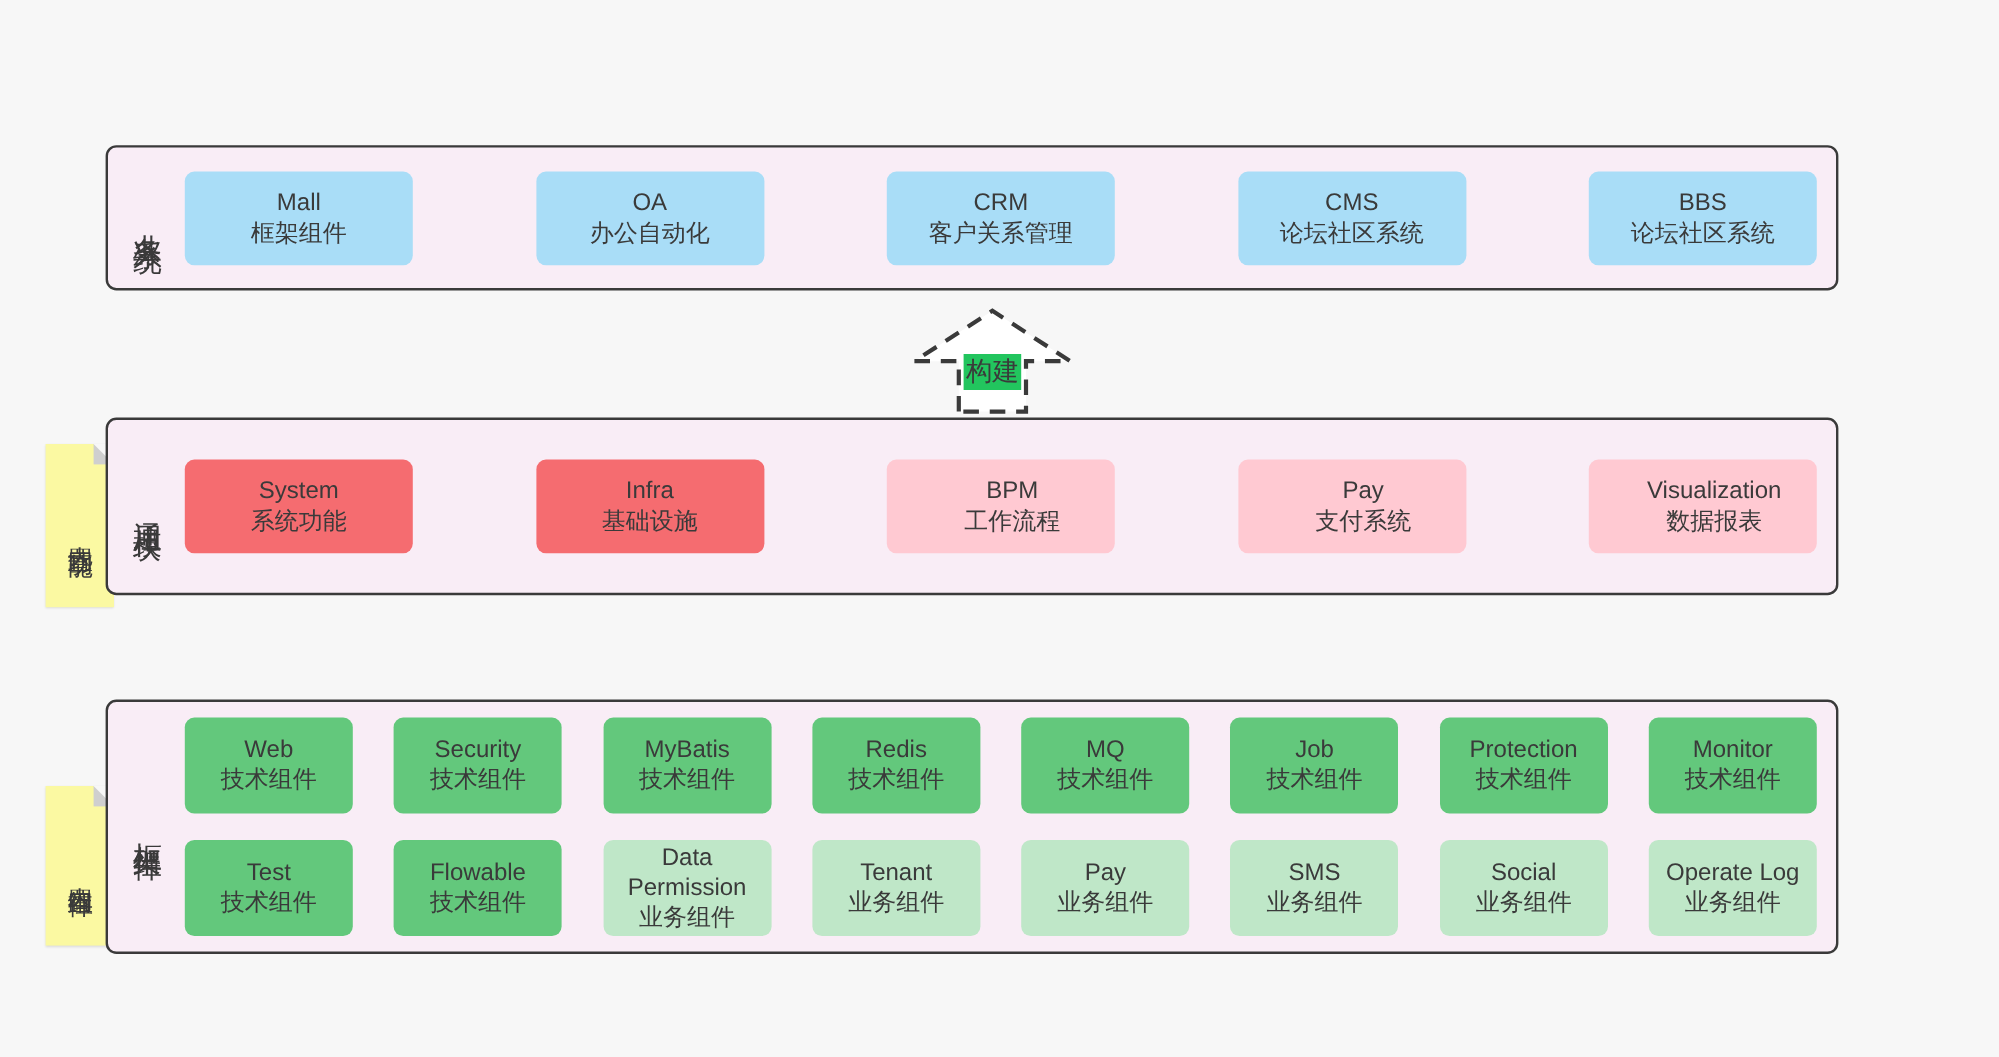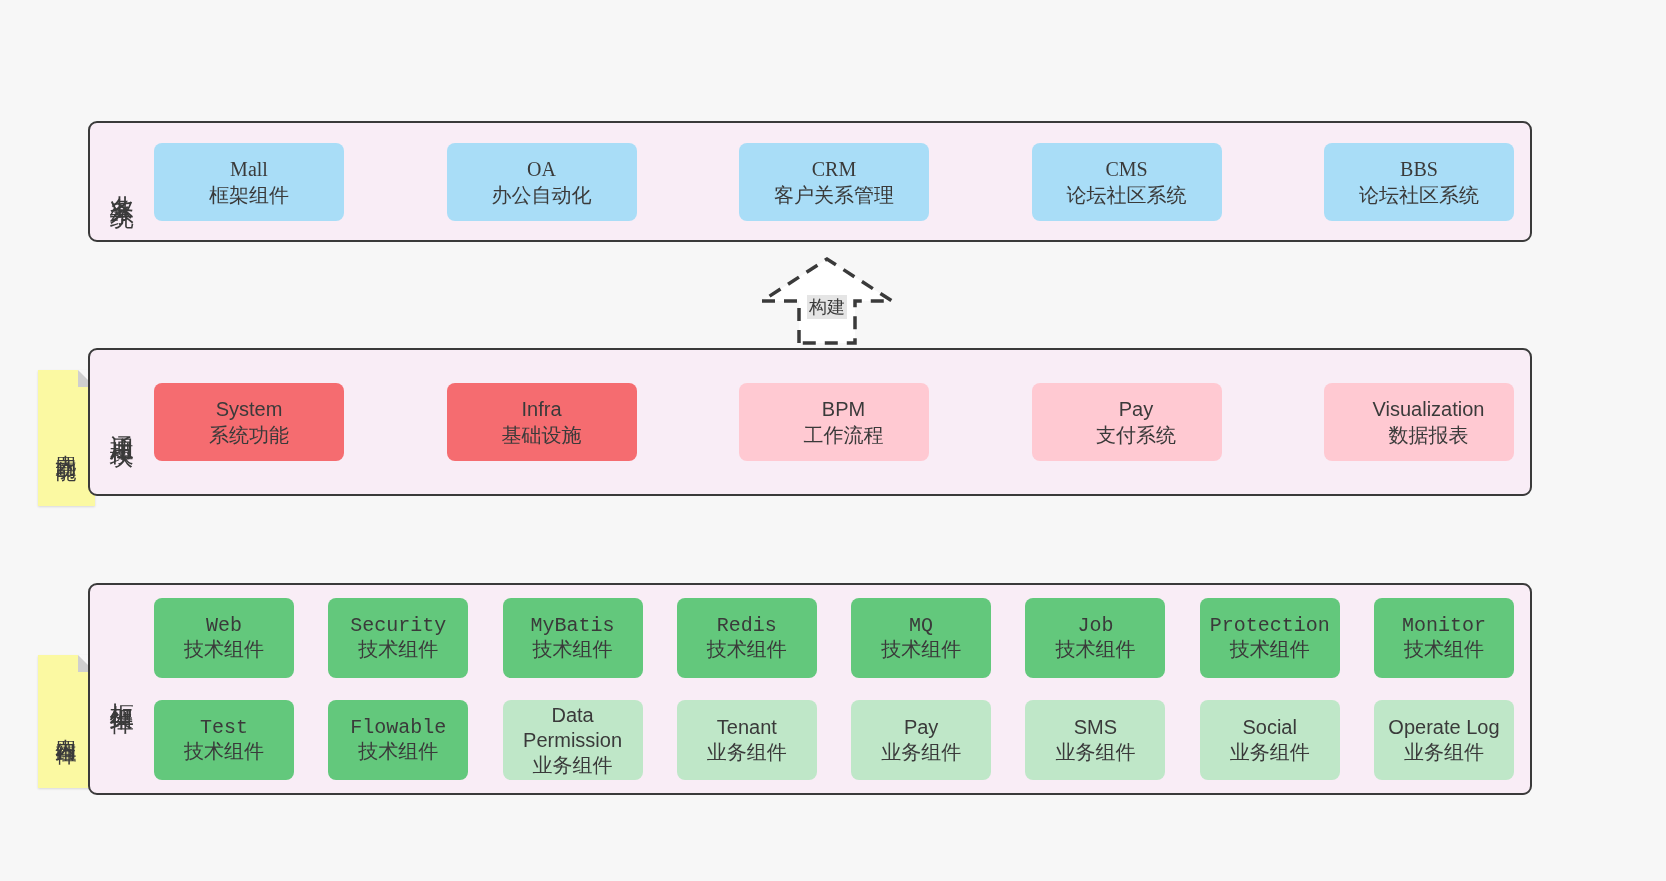--- a/index.html
+++ b/index.html
@@ -35,24 +35,24 @@
   .comp-row { display:flex; width:100%; justify-content:space-between; }
 
   
   .box {
     box-sizing:border-box; border-radius:8px;
     display:flex; flex-direction:column; align-items:center; justify-content:center;
     text-align:center; font-size:20px; line-height:26px; padding:2px 4px;
   }
   .box.wide  { width:190px; height:78px; }
   .box.small { width:140px; height:80px; line-height:25px; }
-  .blue        { background: var(--box-blue, #a9ddf7); font-family: Liberation Serif, serif; }
+  .blue        { background: var(--box-blue, #a9ddf7); }
   .red         { background: var(--box-red, #f56c70); }
   .pink        { background: var(--box-pink, #ffc9d2); padding-left: 23px; }
-  .green       { background: var(--box-green, #63c87c); font-family: Liberation Mono, monospace; }
+  .green       { background: var(--box-green, #63c87c); }
   .green-light { background: var(--box-green-light, #bfe7c8); }
 
   
   .note {
     position:absolute; left:38px; width:57px; z-index:1;
     background: var(--note-bg, #fbf9a2);
     box-shadow: 0 1px 2px rgba(0,0,0,.12);
   }
   .note-1 { top:370px; height:136px; }
   .note-2 { top:655px; height:133px; }
@@ -73,21 +73,21 @@
   .arrow-1 { left:757px; top:255px; }
   .arrow-2 { left:768px; top:488px; }
   .arrow svg { width:100%; height:100%; display:block; }
   .arrow path {
     fill:#ffffff;
     stroke: var(--panel-border, #3a3a3a);
     stroke-width:3.5; stroke-dasharray:13 9;
   }
   .arrow-label {
     position:absolute; left:50%; top:40px; transform:translateX(-50%);
-    font-size:18px; background:#e5e5e5; padding:0 2px; white-space:nowrap;
+    font-size:22px; background:#22c55e; padding:0 2px; white-space:nowrap;
   }
 </style>
 </head>
 <body>
 
 <div class="canvas">
 
   <section class="panel panel-business">
     <div class="panel-label">业务系统</div>
     <div class="panel-body">

